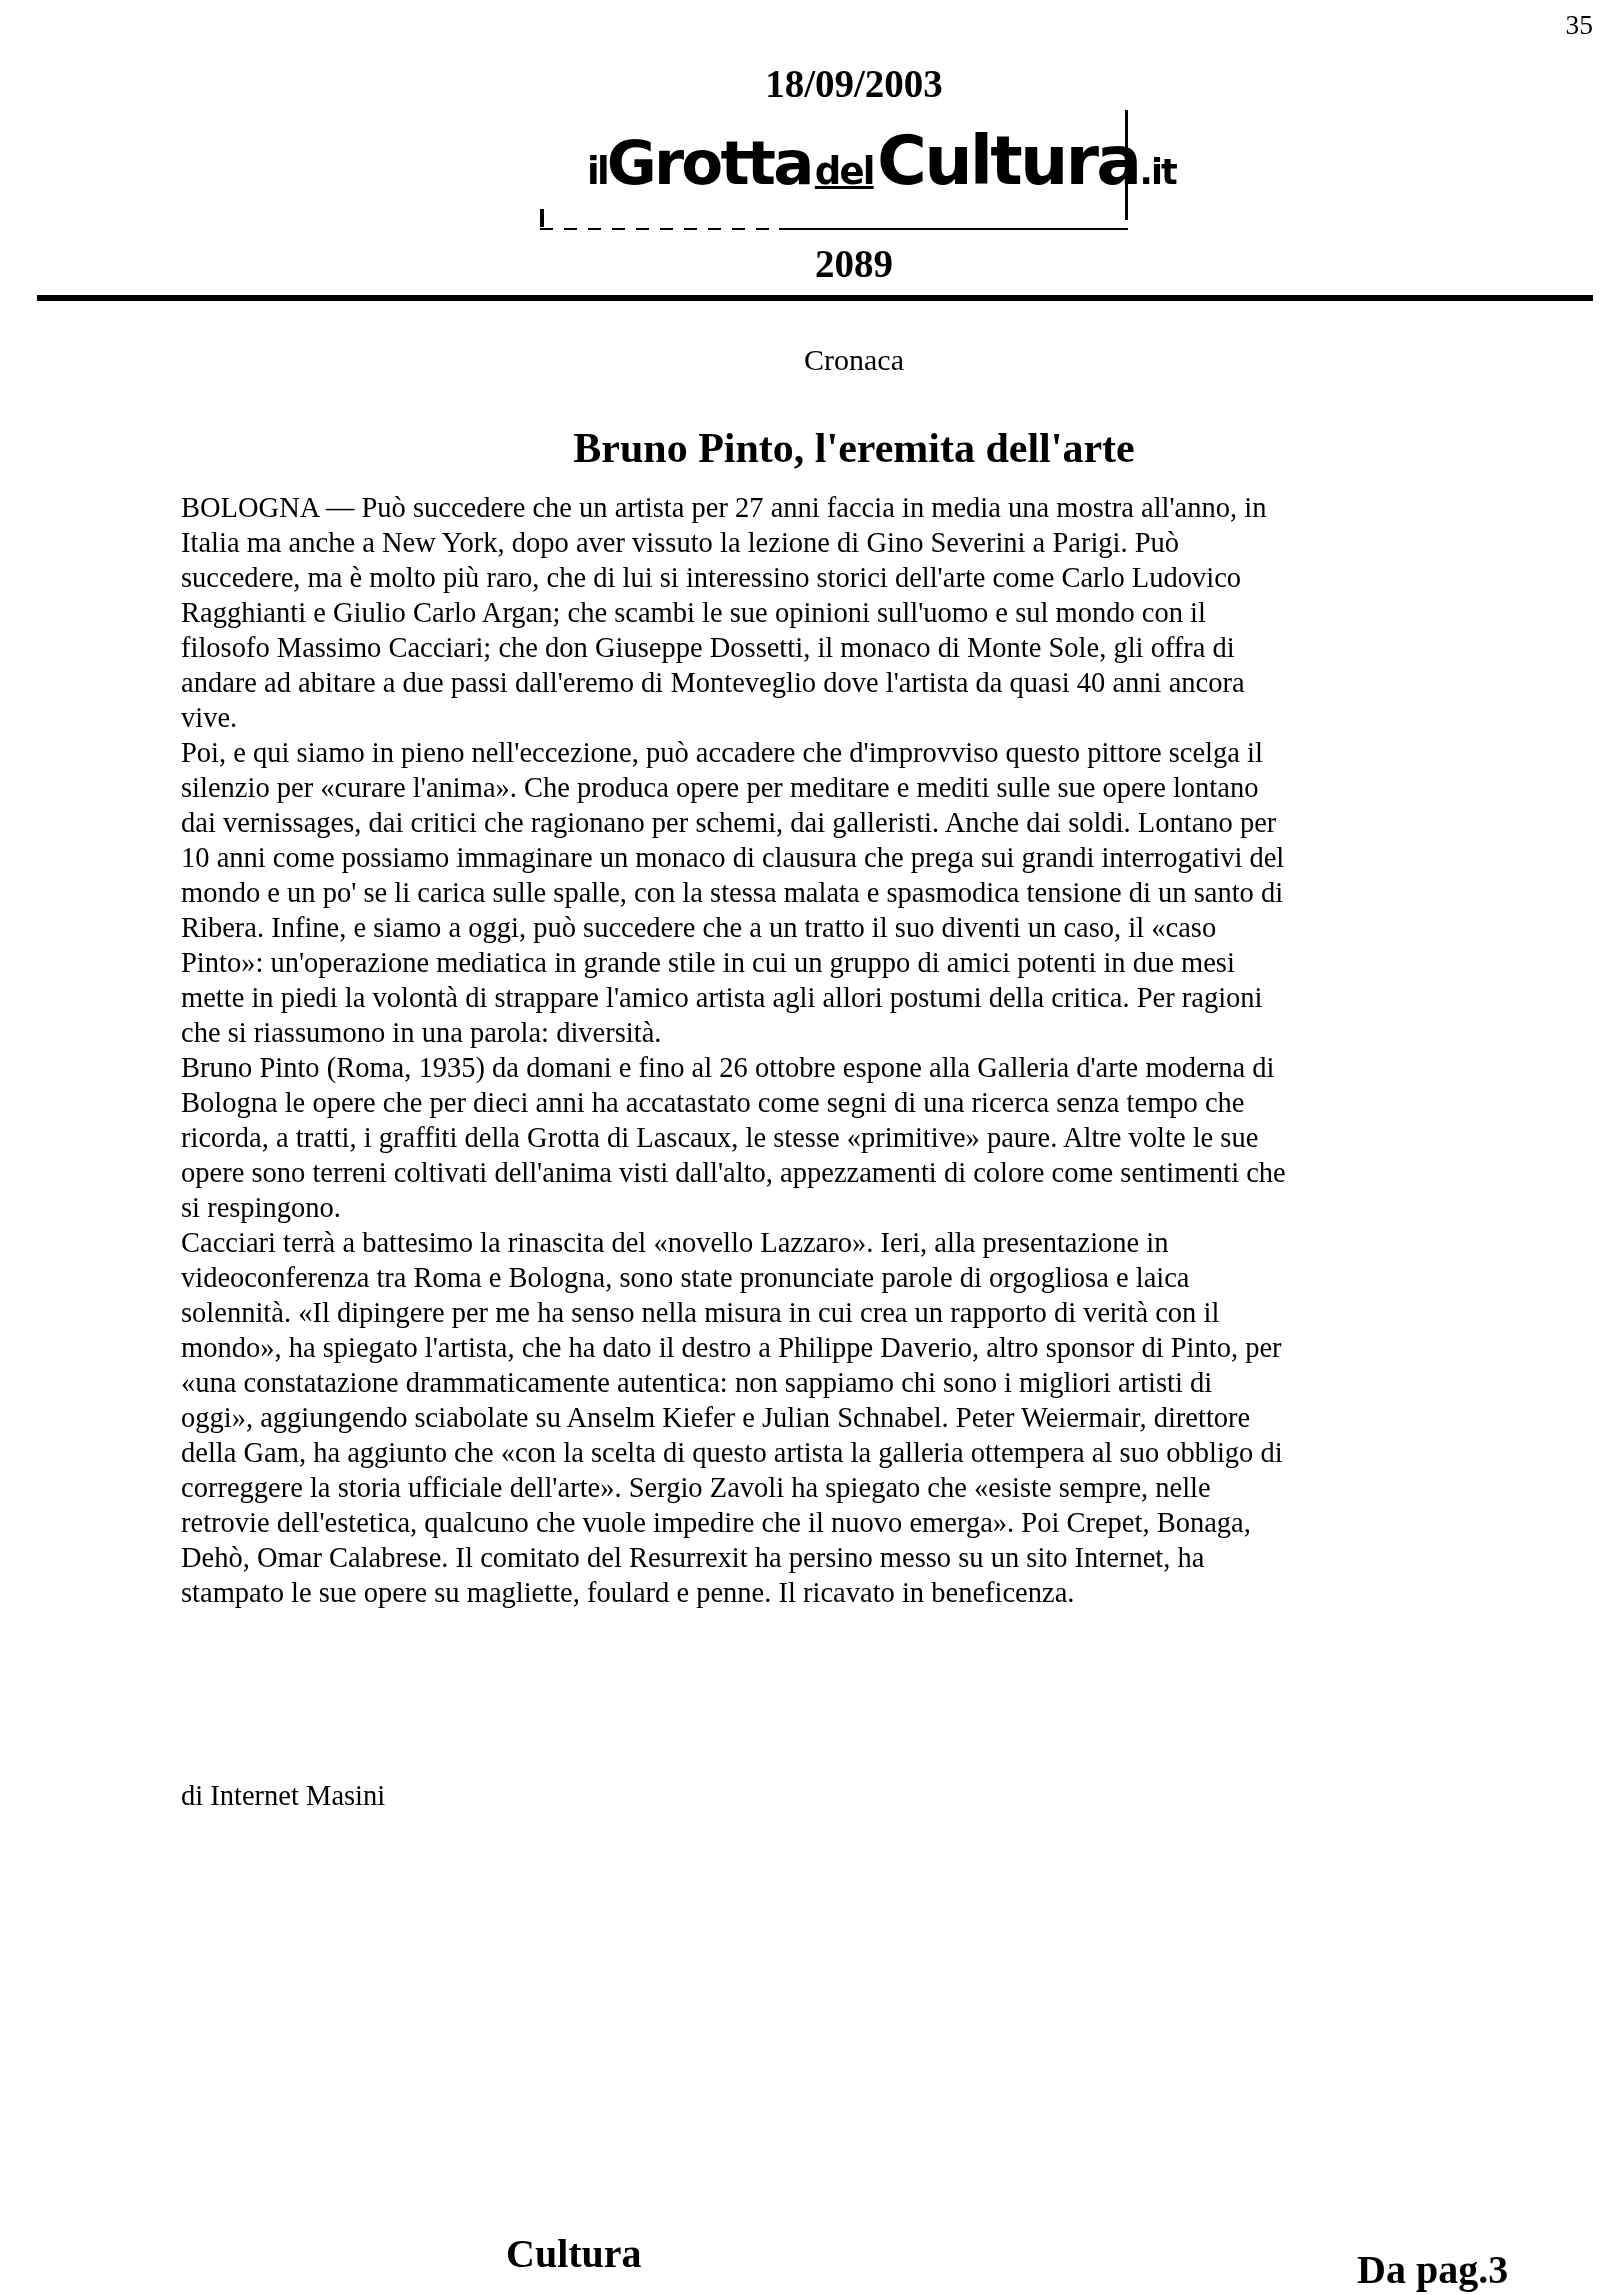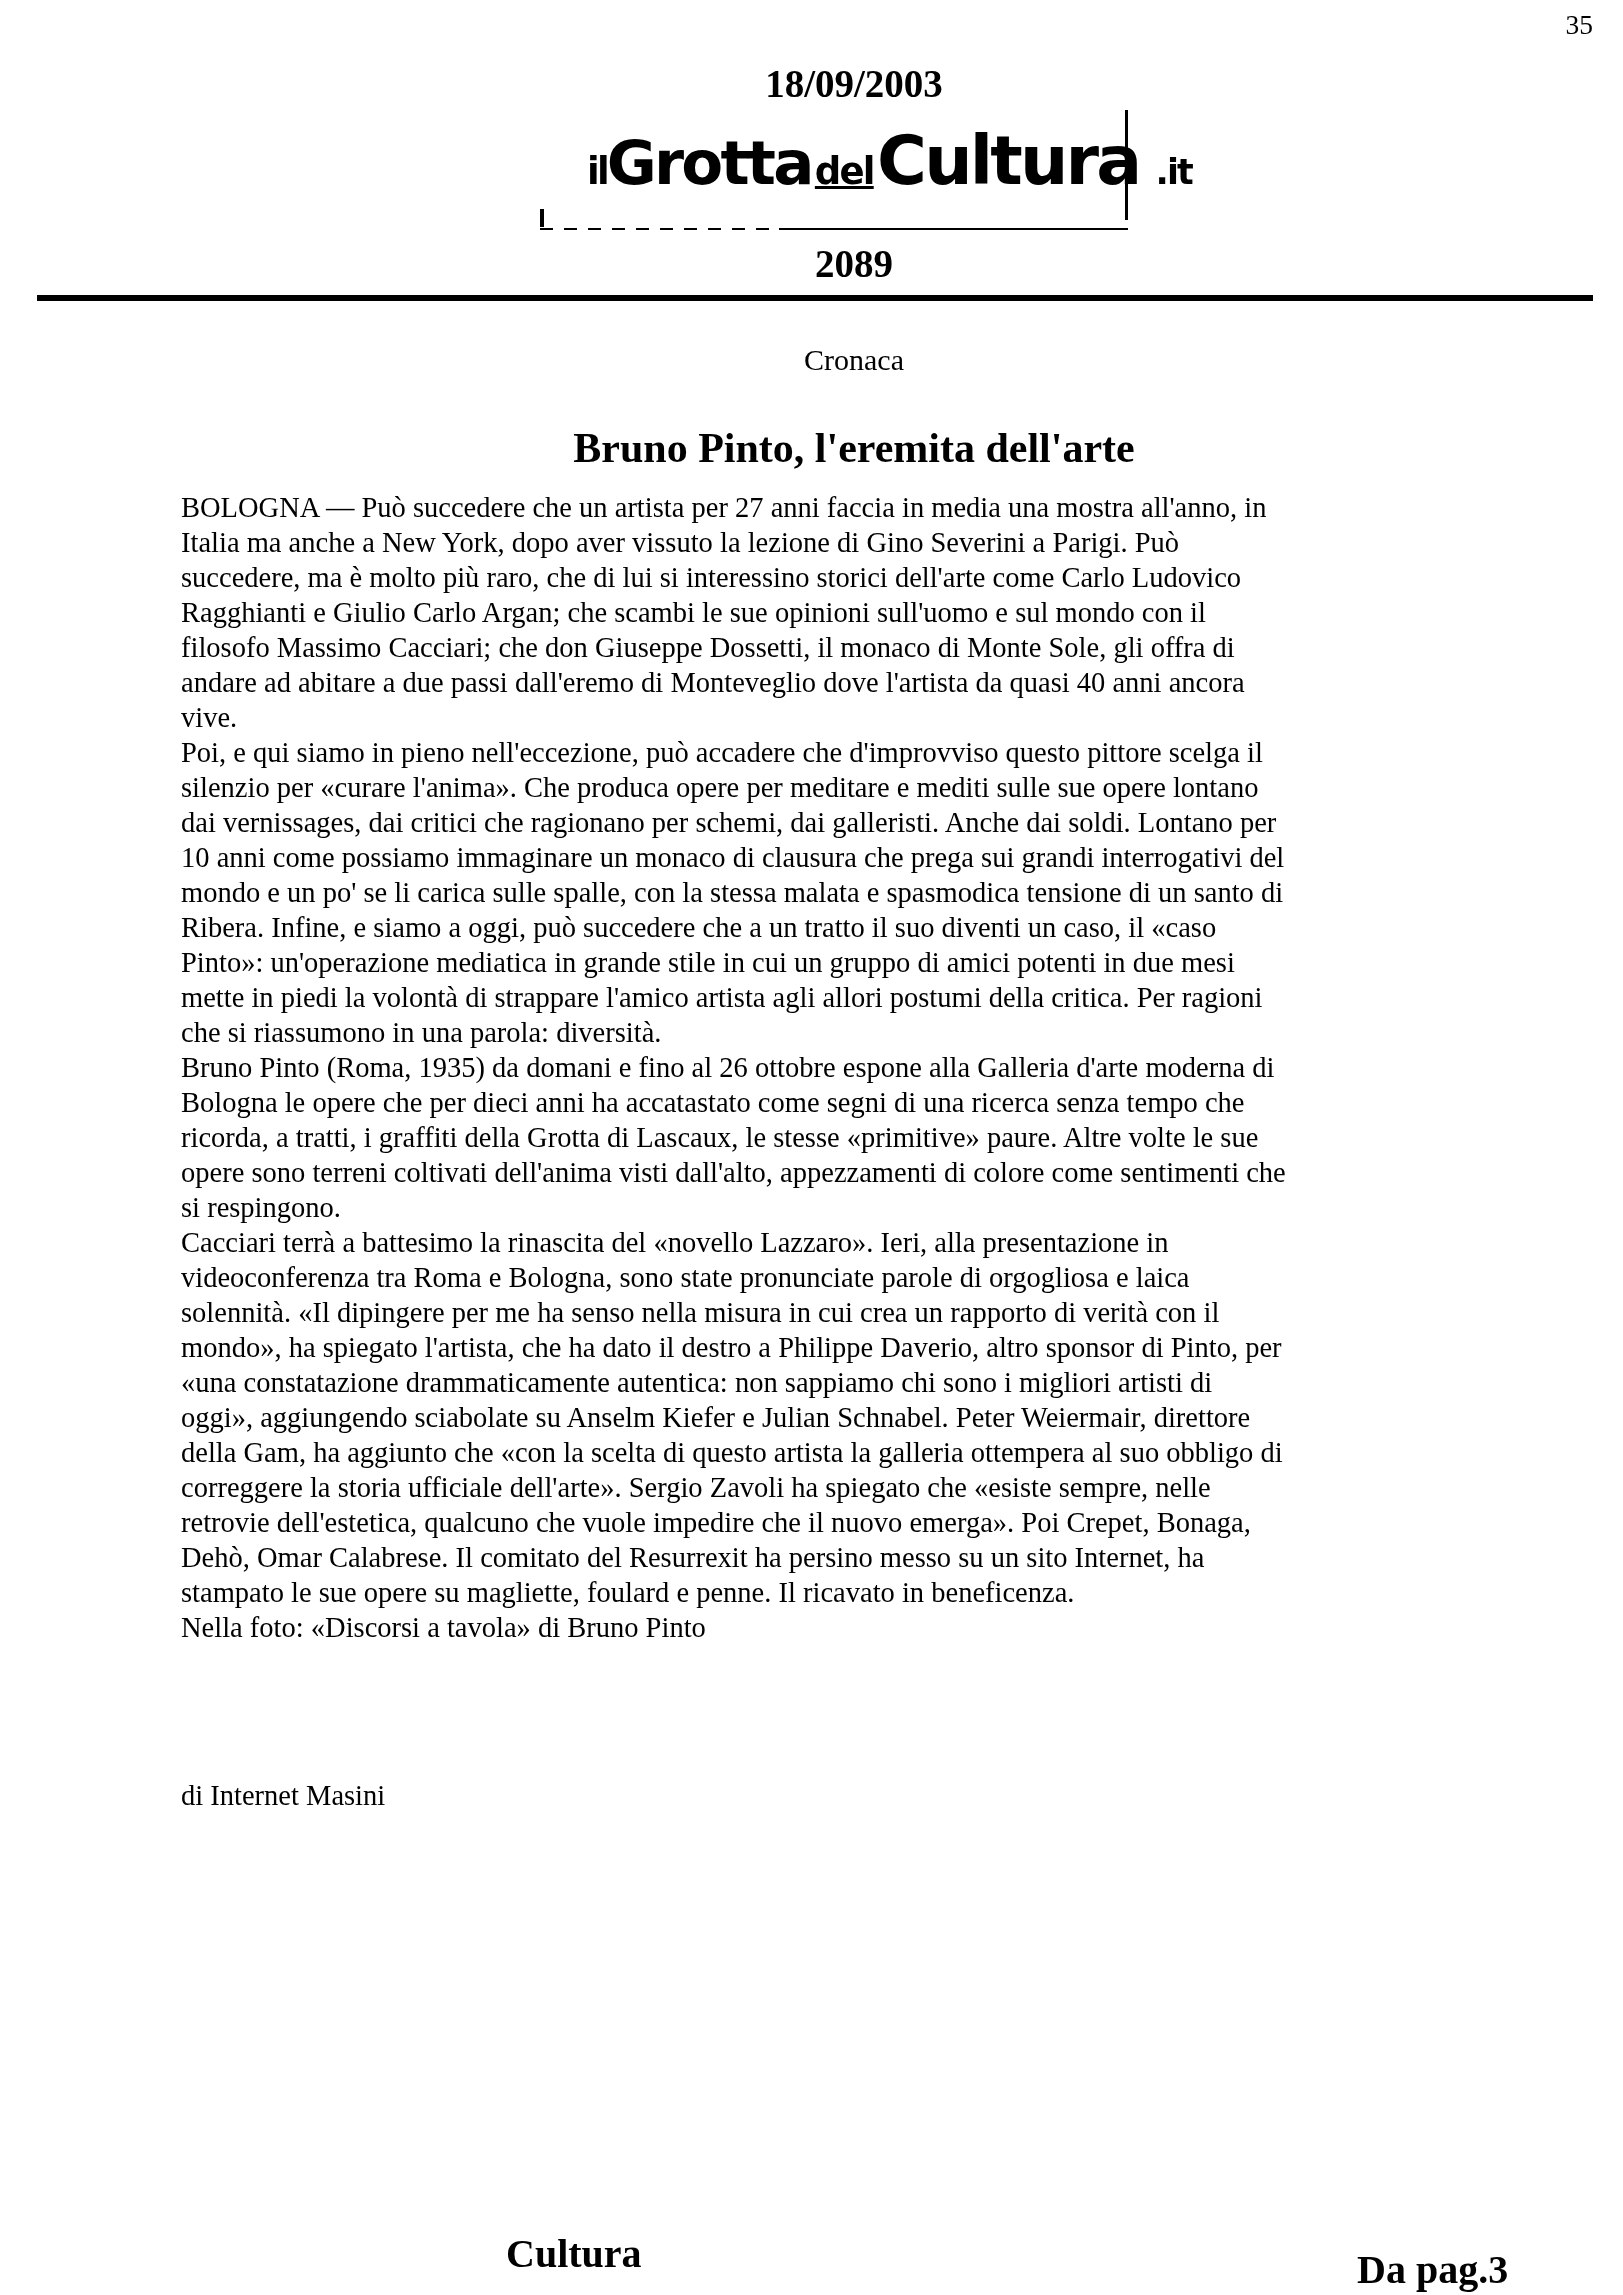--- a/index.html
+++ b/index.html
@@ -44,21 +44,21 @@
       font-family: "DejaVu Sans", "Liberation Sans", sans-serif;
       font-weight: bold;
       white-space: nowrap;
       letter-spacing: -1.8px;
       color: #000;
     }
     .logo .il { font-size: 37px; letter-spacing: -2.8px; margin-left: 47px; }
     .logo .resto { font-size: 61px; letter-spacing: -2.8px; }
     .logo .del { font-size: 37px; letter-spacing: -1.8px; text-decoration: underline; }
     .logo .carlino { font-size: 68px; letter-spacing: -2.8px; }
-    .logo .it { font-size: 35px; letter-spacing: -1.8px; margin-left: 16px; }
+    .logo .it { font-size: 35px; letter-spacing: -1.8px; }
     .logo-rule-right {
       position: absolute;
       right: 0;
       top: 0;
       width: 2.8px;
       height: 110px;
       background: #000;
     }
     .logo-rule-bottom {
       position: absolute;
@@ -205,20 +205,19 @@
 videoconferenza tra Roma e Bologna, sono state pronunciate parole di orgogliosa e laica
 solennità. «Il dipingere per me ha senso nella misura in cui crea un rapporto di verità con il
 mondo», ha spiegato l'artista, che ha dato il destro a Philippe Daverio, altro sponsor di Pinto, per
 «una constatazione drammaticamente autentica: non sappiamo chi sono i migliori artisti di
 oggi», aggiungendo sciabolate su Anselm Kiefer e Julian Schnabel. Peter Weiermair, direttore
 della Gam, ha aggiunto che «con la scelta di questo artista la galleria ottempera al suo obbligo di
 correggere la storia ufficiale dell'arte». Sergio Zavoli ha spiegato che «esiste sempre, nelle
 retrovie dell'estetica, qualcuno che vuole impedire che il nuovo emerga». Poi Crepet, Bonaga,
 Dehò, Omar Calabrese. Il comitato del Resurrexit ha persino messo su un sito Internet, ha
 stampato le sue opere su magliette, foulard e penne. Il ricavato in beneficenza.</p>
-  <p>Nella foto: «Discorsi a tavola» di Bruno Pinto</p>
 </div>
 
 <div class="byline">di Internet Masini</div>
 
 <div class="footer-left">Cultura</div>
 <div class="footer-right">Da pag.3</div>
 
 
 </body></html>

